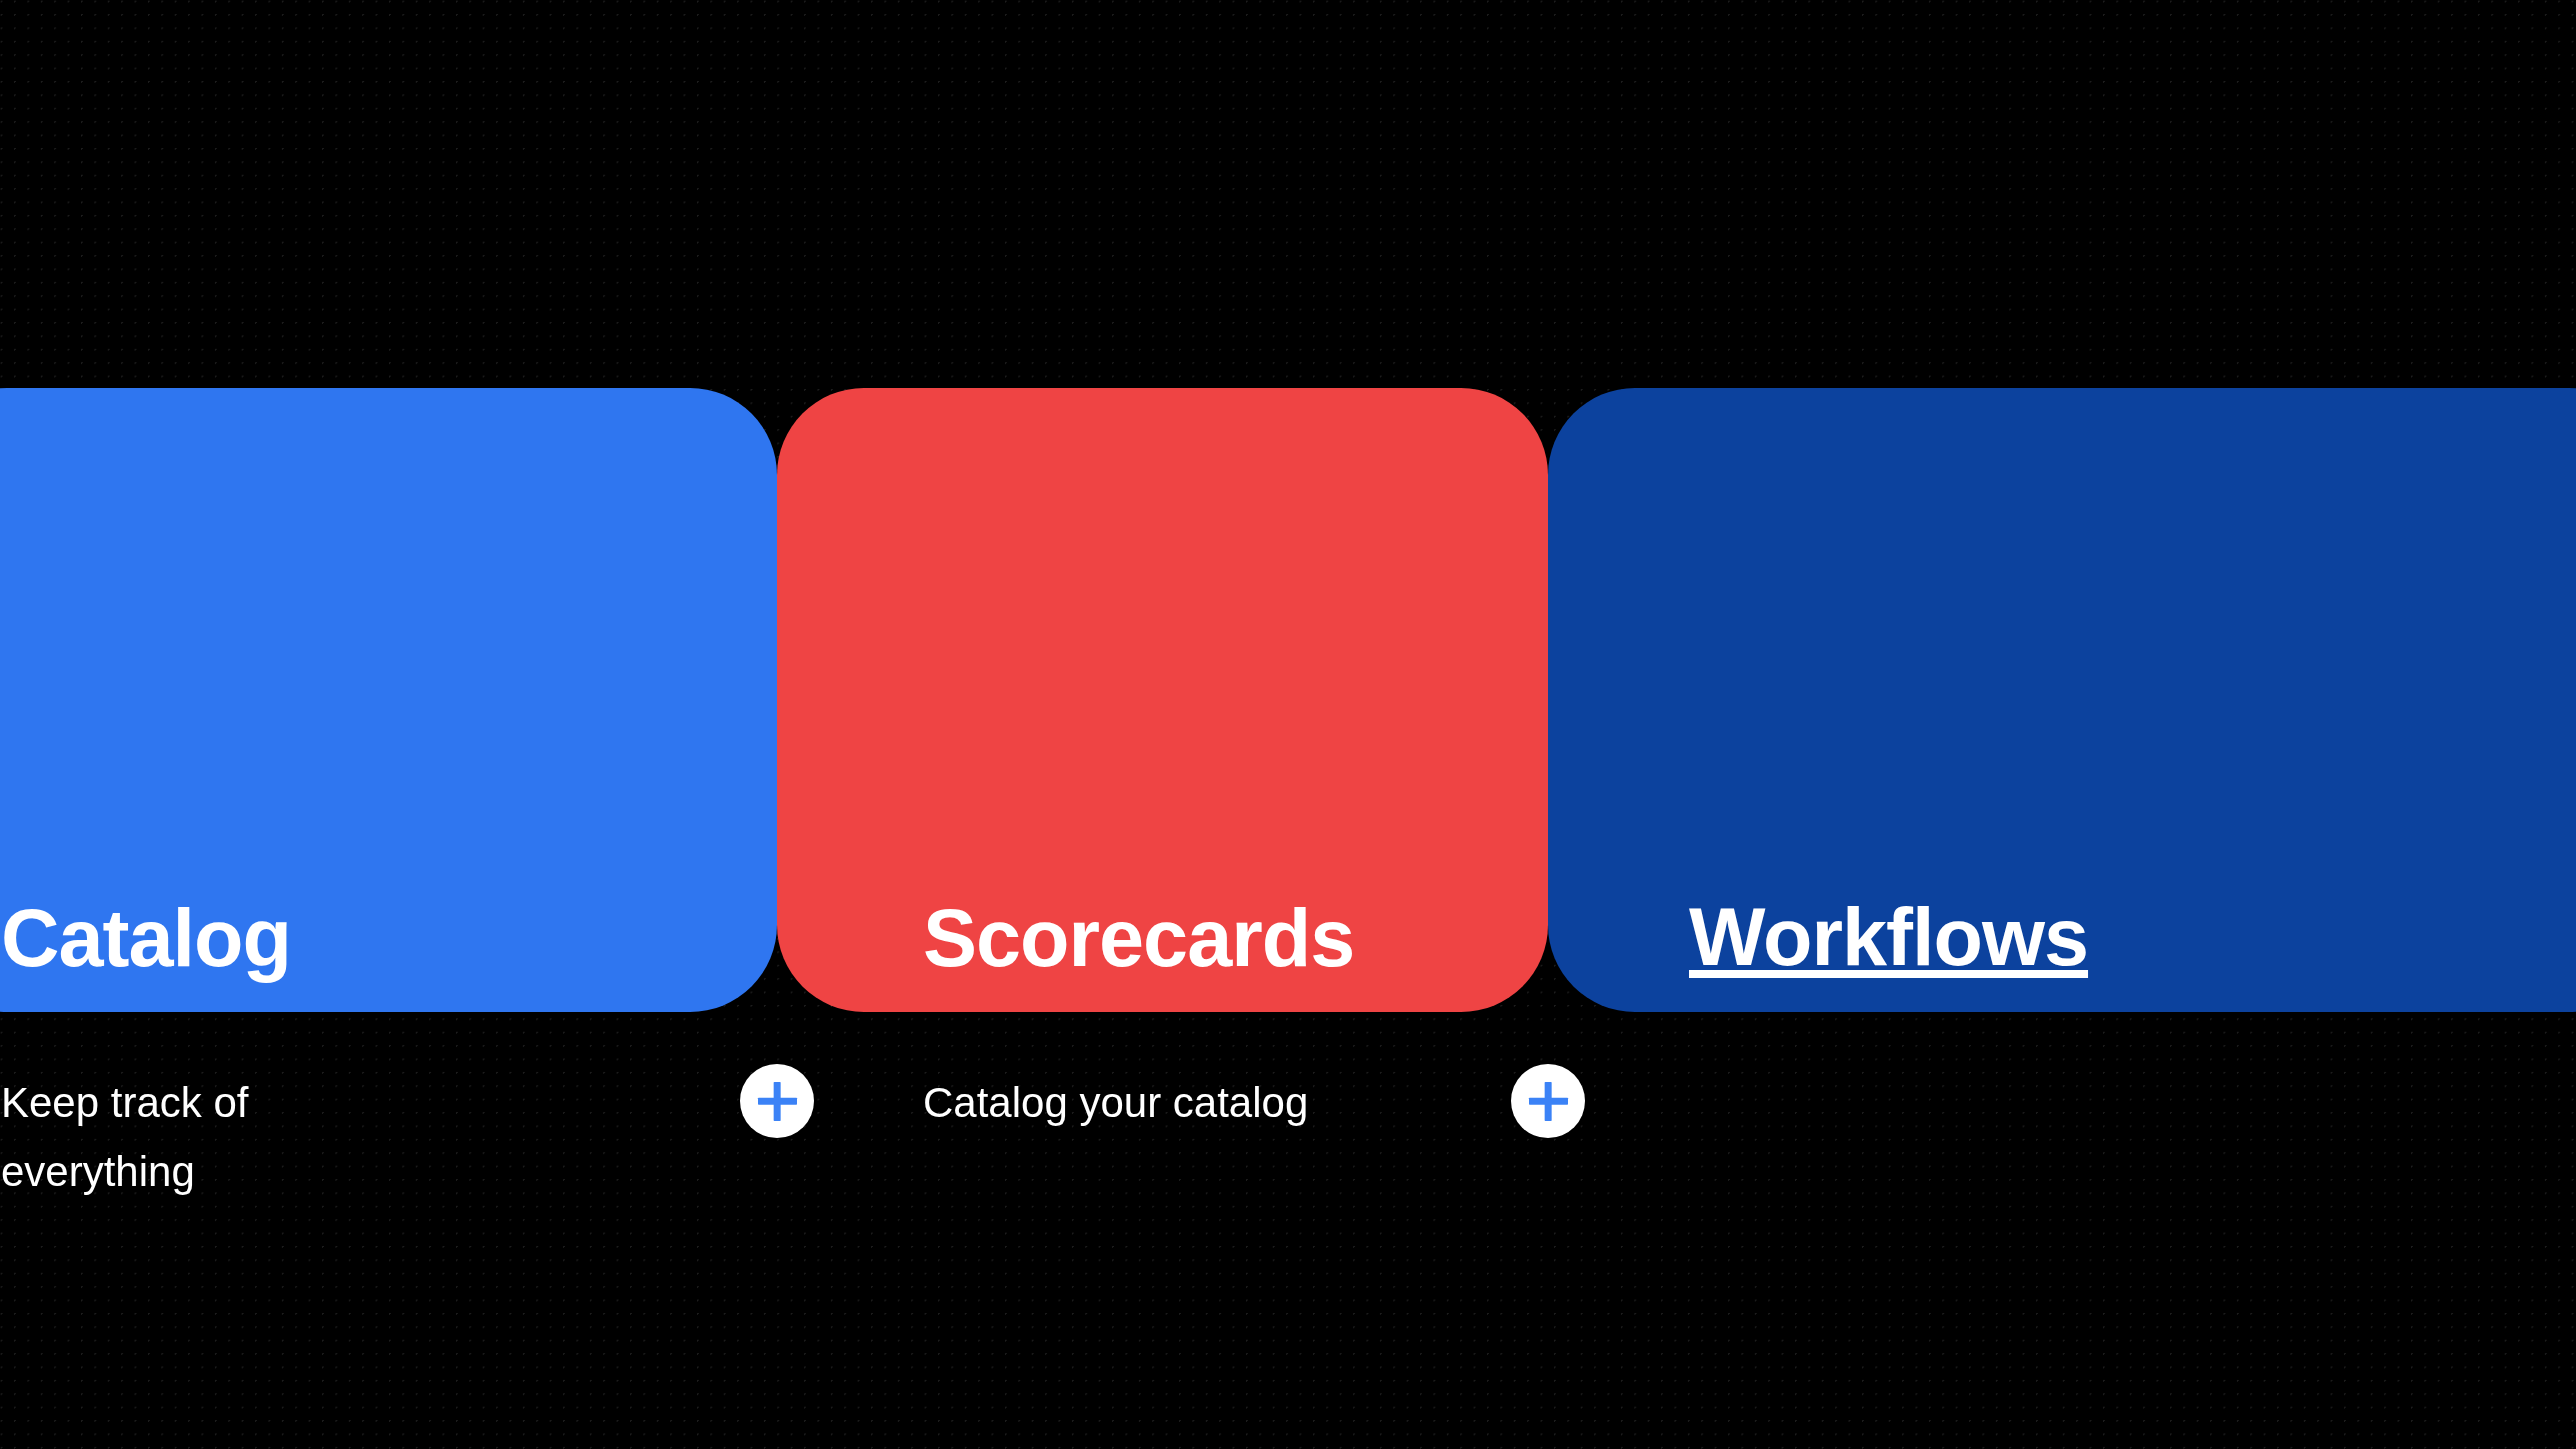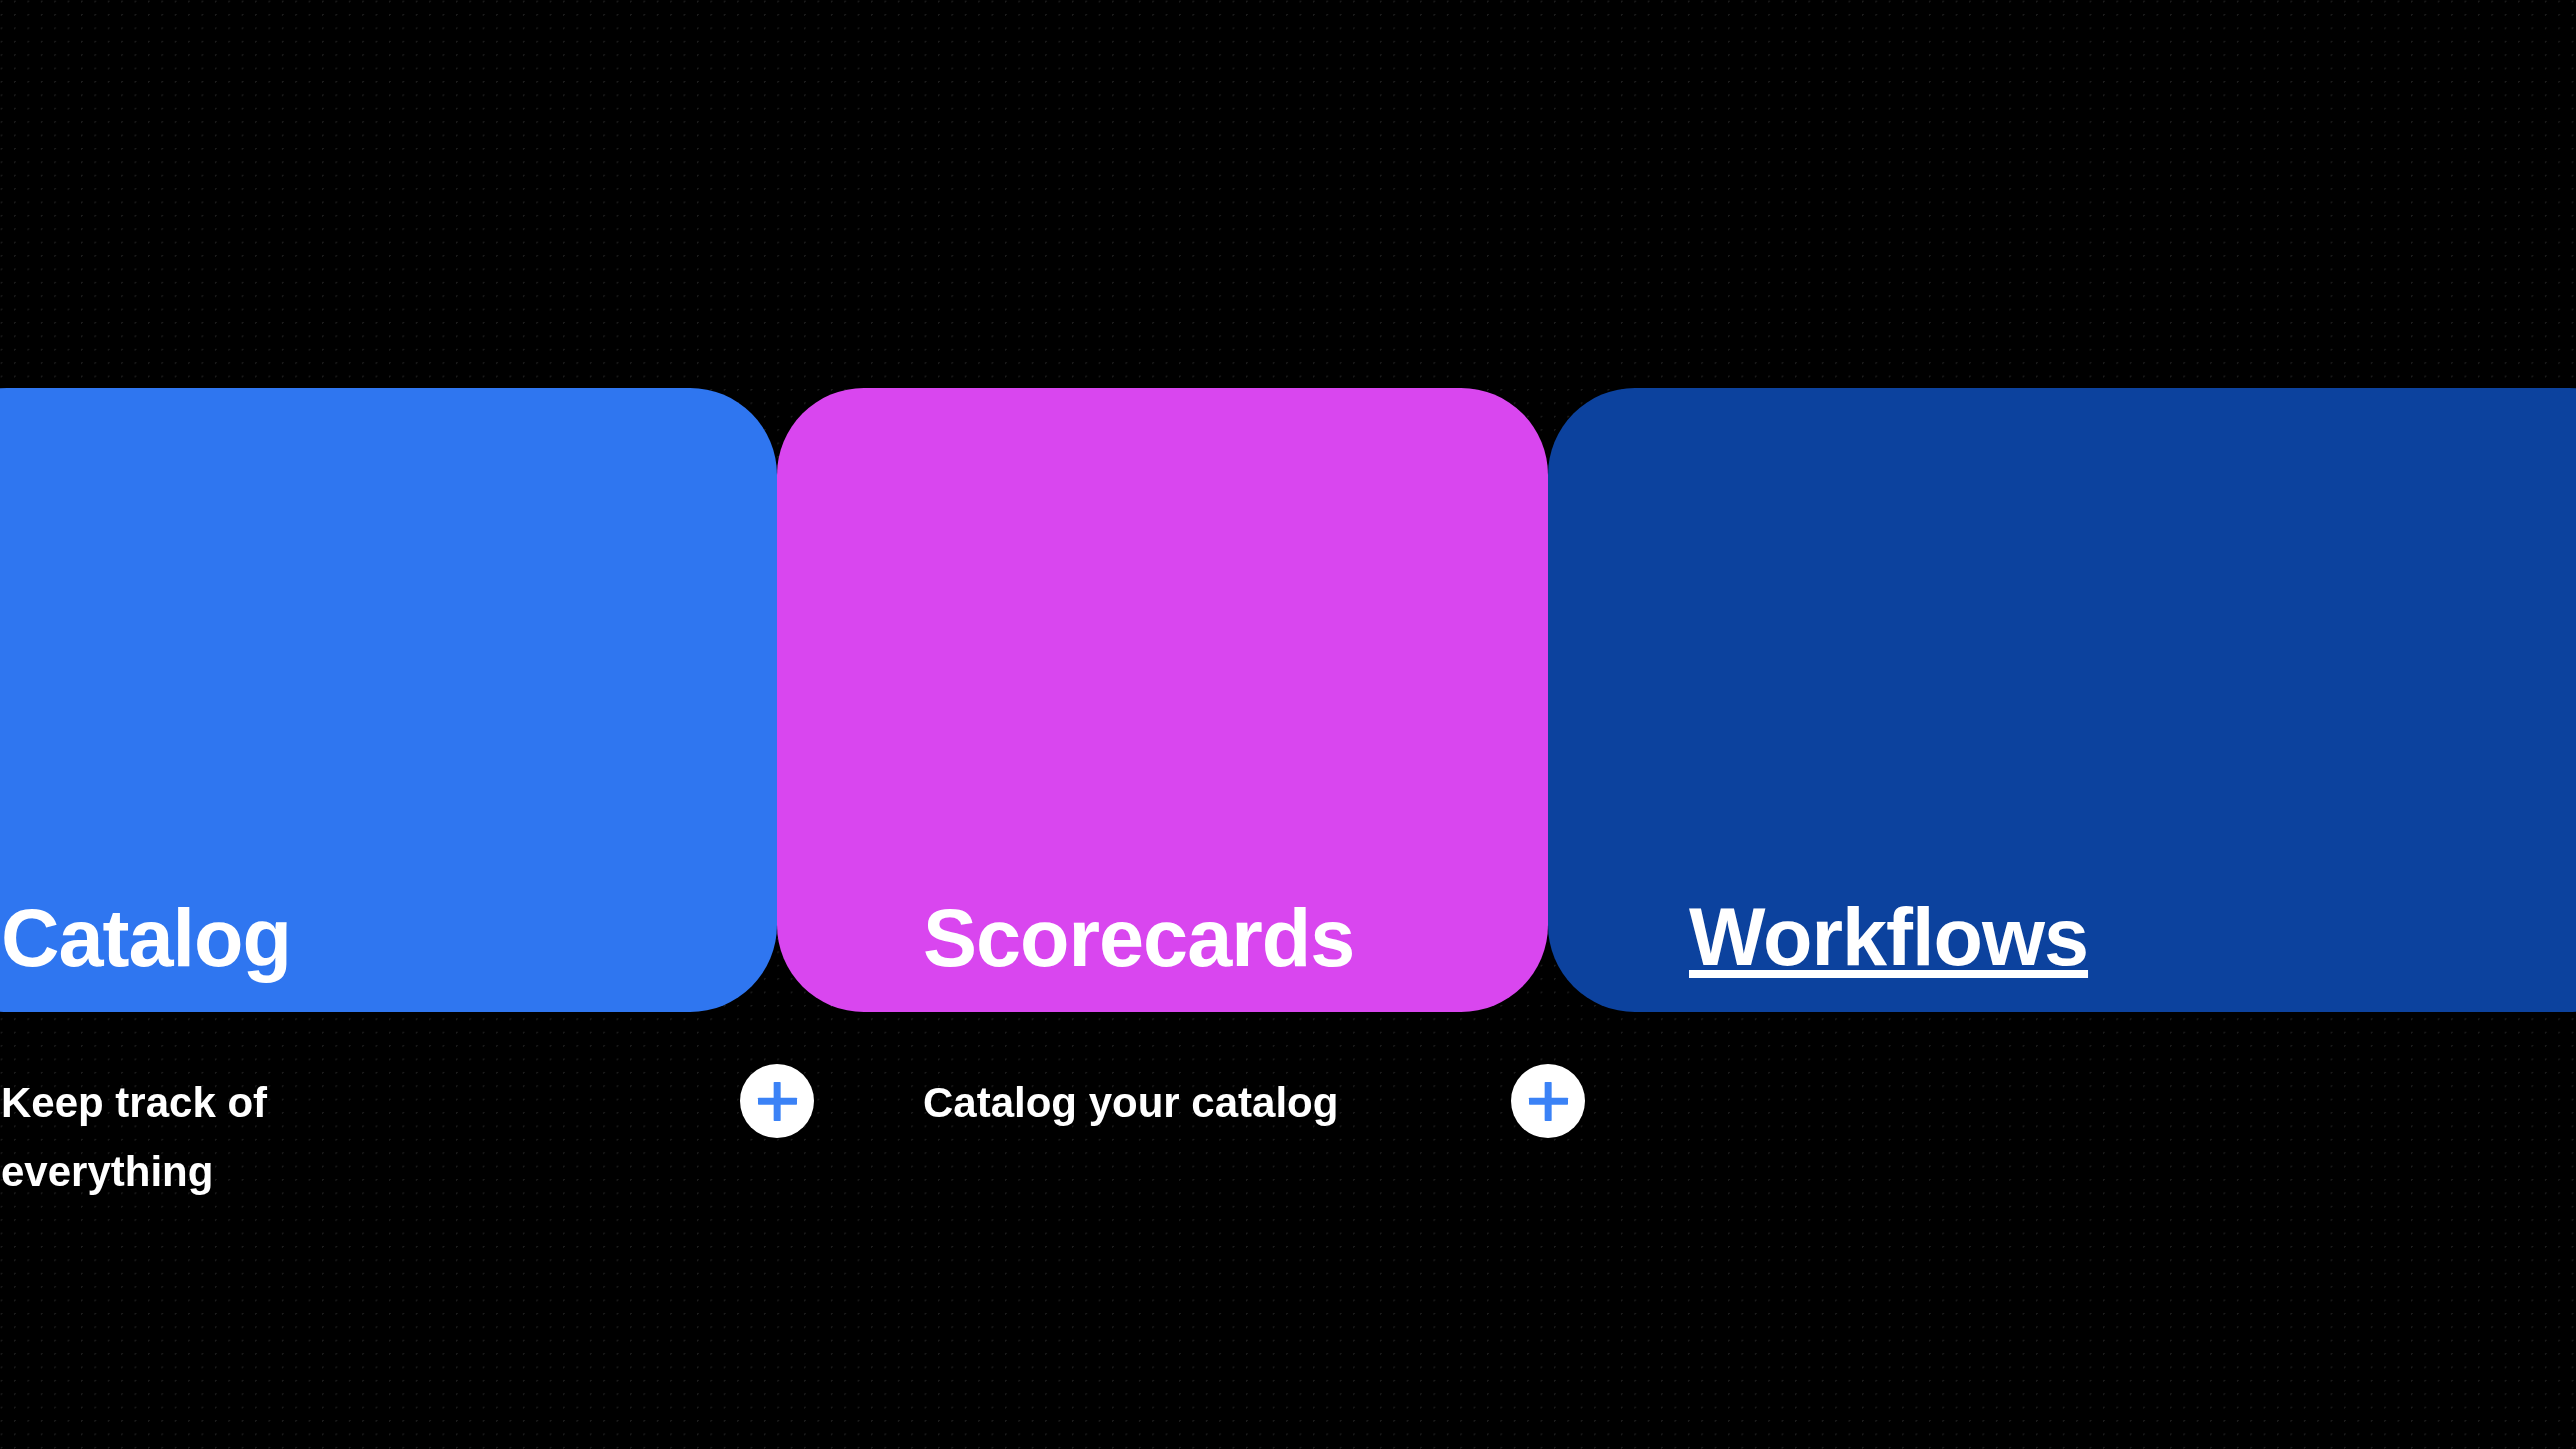--- a/index.html
+++ b/index.html
@@ -49,21 +49,21 @@
     width: 857px;       
     background: #2f76f0;
     border-radius: 87px;
     z-index: 3;
   }
 
   
   #card-scorecards {
     left: 777px;
     width: 771px;       
-    background: #d946ef;
+    background: #ef4444;
     border-radius: 87px;
     z-index: 2;
   }
 
   
   #card-workflows {
     left: 1548px;
     width: 1108px;       
     background: #0c429e;
     border-radius: 87px;
@@ -85,21 +85,21 @@
     font-weight: bold;
     line-height: 1;
     letter-spacing: -1px;
     white-space: nowrap;
     color: #ffffff;
   }
 
   .card-body {
     position: absolute;
     font-size: 42px;
-    font-weight: bold;
+    font-weight: normal;
     line-height: 69px;
     color: #ffffff;
   }
 
   .card-body p {
     margin: 0;
   }
 
   .card-body p + p {
     margin-top: 58px;

